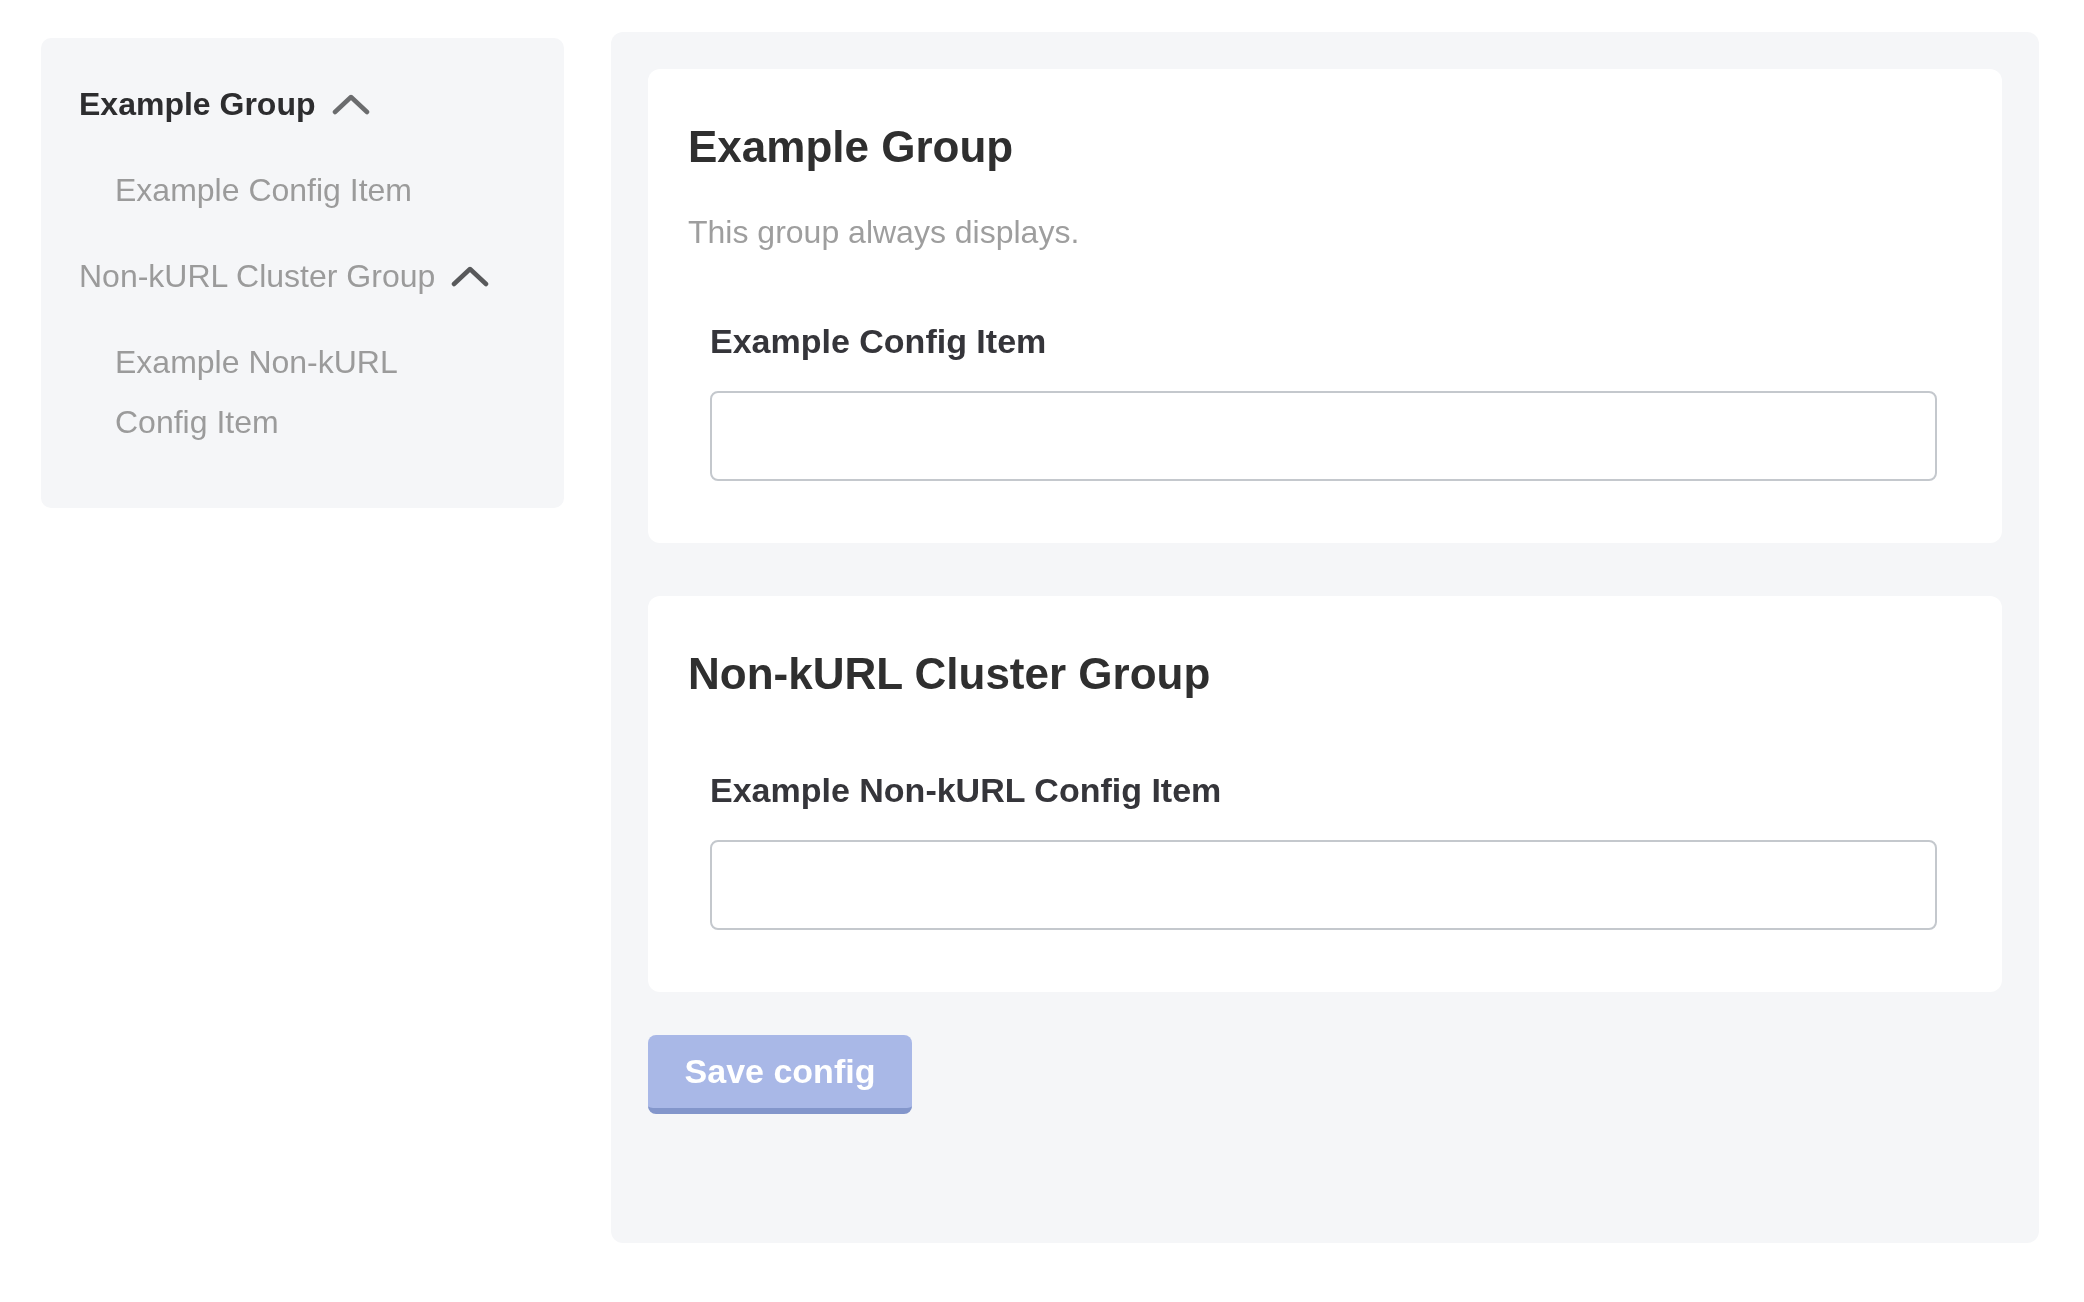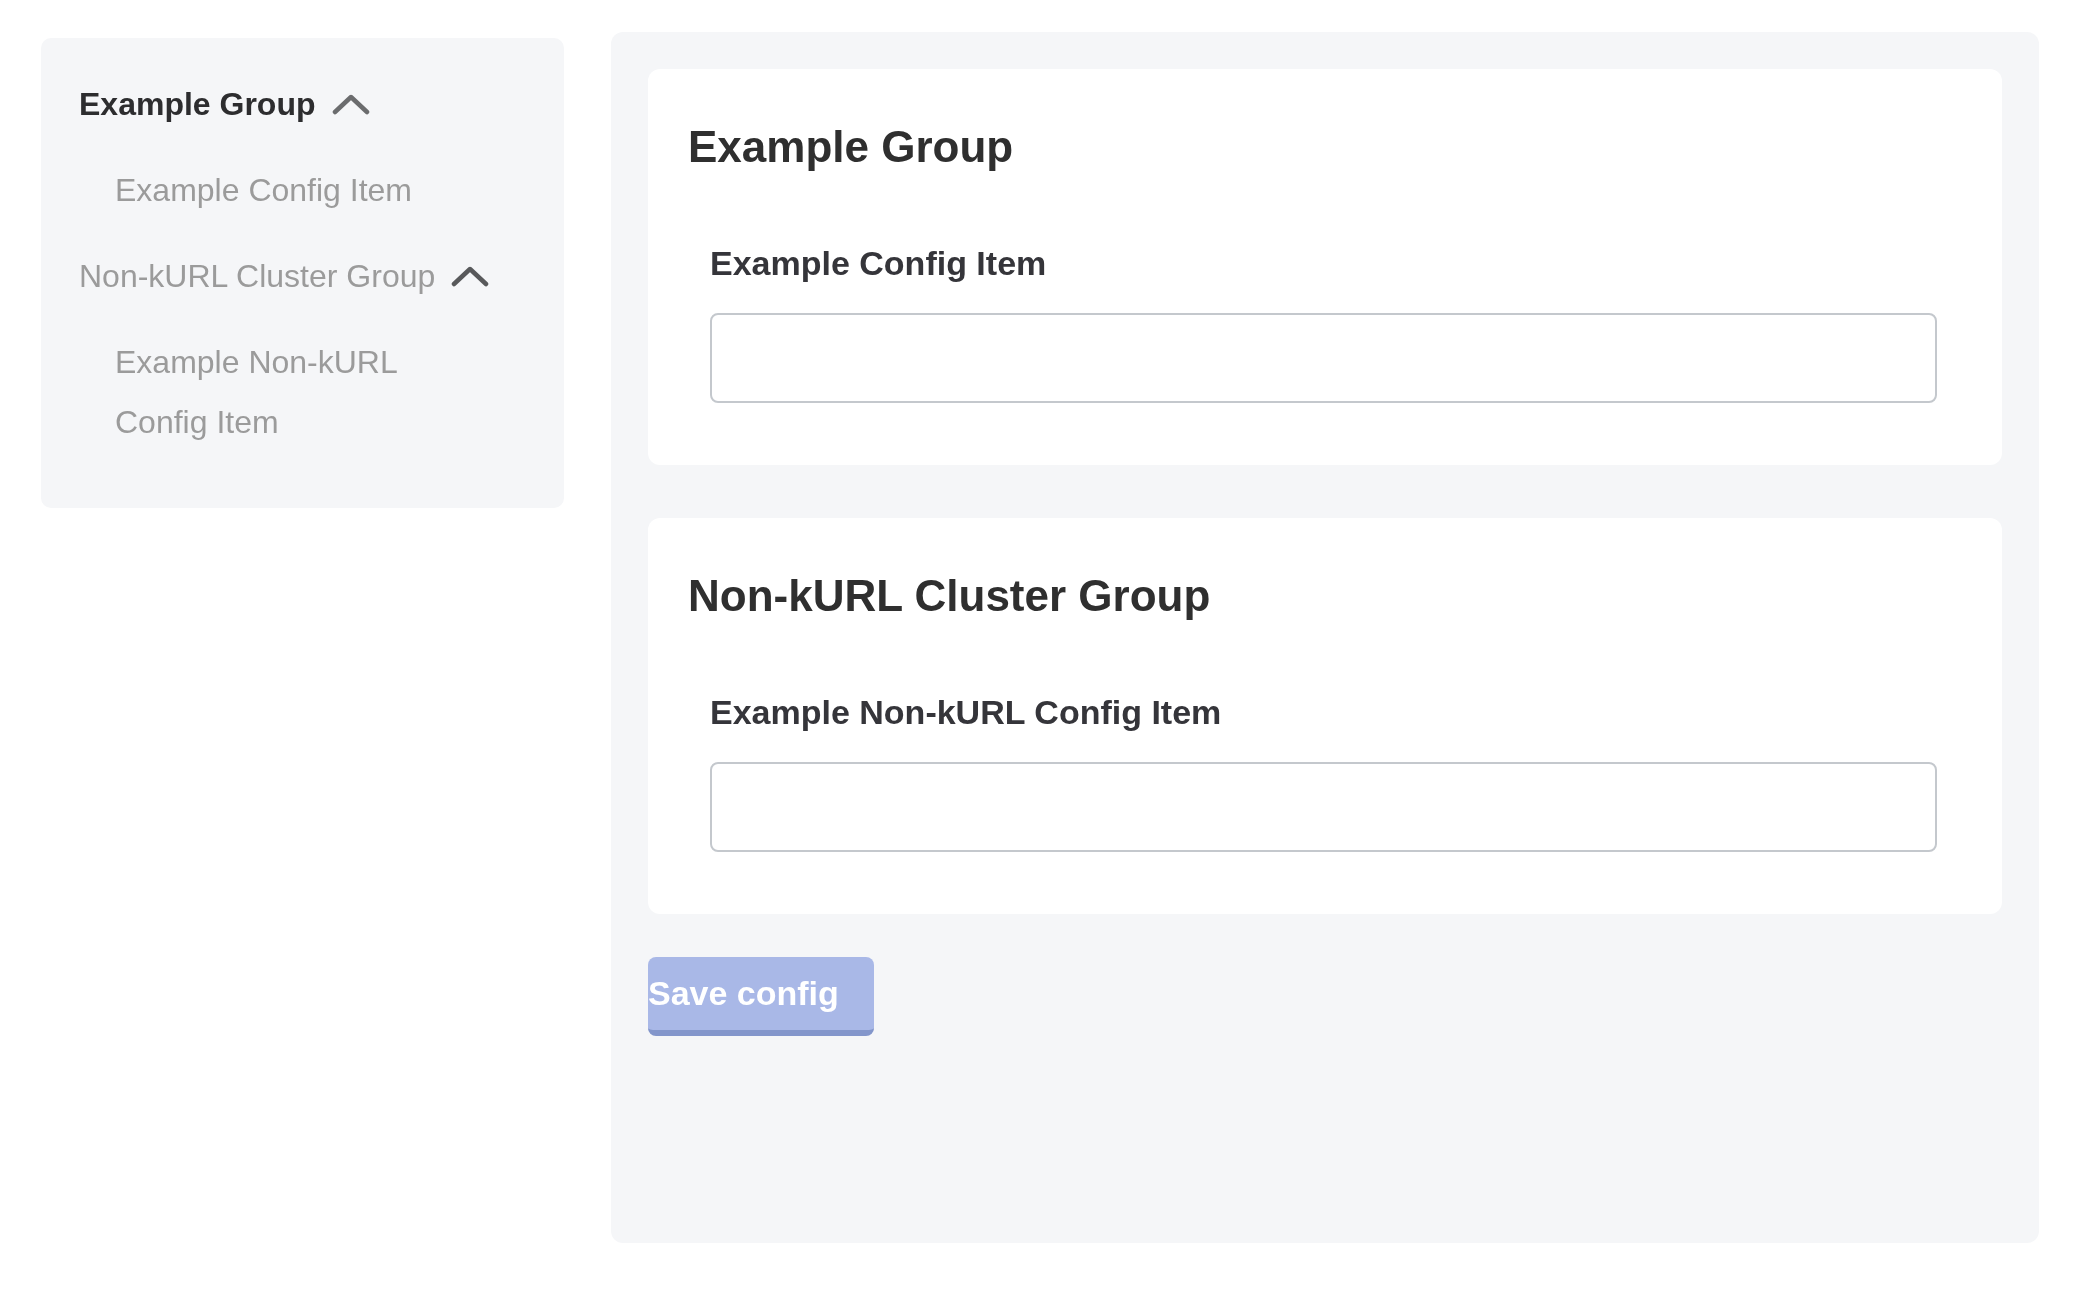--- a/index.html
+++ b/index.html
@@ -49,25 +49,25 @@
   .text-input {
     margin-top:28px; width:100%; height:90px;
     border:2px solid #c4c8cd; border-radius:8px; background:#ffffff;
     font-size:32px; color:#333333; padding:0 20px;
     font-family:inherit; outline:none;
   }
 
   
   .save-btn {
     margin-top:43px; display:block;
-    width:226px; height:79px;
+    width:264px; height:79px;
     background:#a9b8e7; color:#ffffff;
     border:none; border-bottom:6px solid #8396cb; border-radius:8px;
     font-size:34px; font-weight:bold; font-family:inherit;
-    text-align:left; cursor:default;
+    text-align:center; cursor:default;
   }
 </style>
 </head>
 <body>
 
 <nav class="sidebar">
 
   <div class="nav-group-title active">
     <span>Example Group</span>
     <span class="chev">
@@ -88,20 +88,21 @@
     </span>
   </div>
 
   <div class="nav-item">Example Non-kURL Config Item</div>
 </nav>
 
 <main class="main-panel">
 
   <section class="group-card">
     <h2 class="group-title">Example Group</h2>
+    <p class="group-desc">This group always displays.</p>
     <div class="config-item">
       <label class="config-item-label">Example Config Item</label>
       <input class="text-input" type="text" value="" style="">
     </div>
   </section>
 
   <section class="group-card">
     <h2 class="group-title">Non-kURL Cluster Group</h2>
     <div class="config-item">
       <label class="config-item-label">Example Non-kURL Config Item</label>

